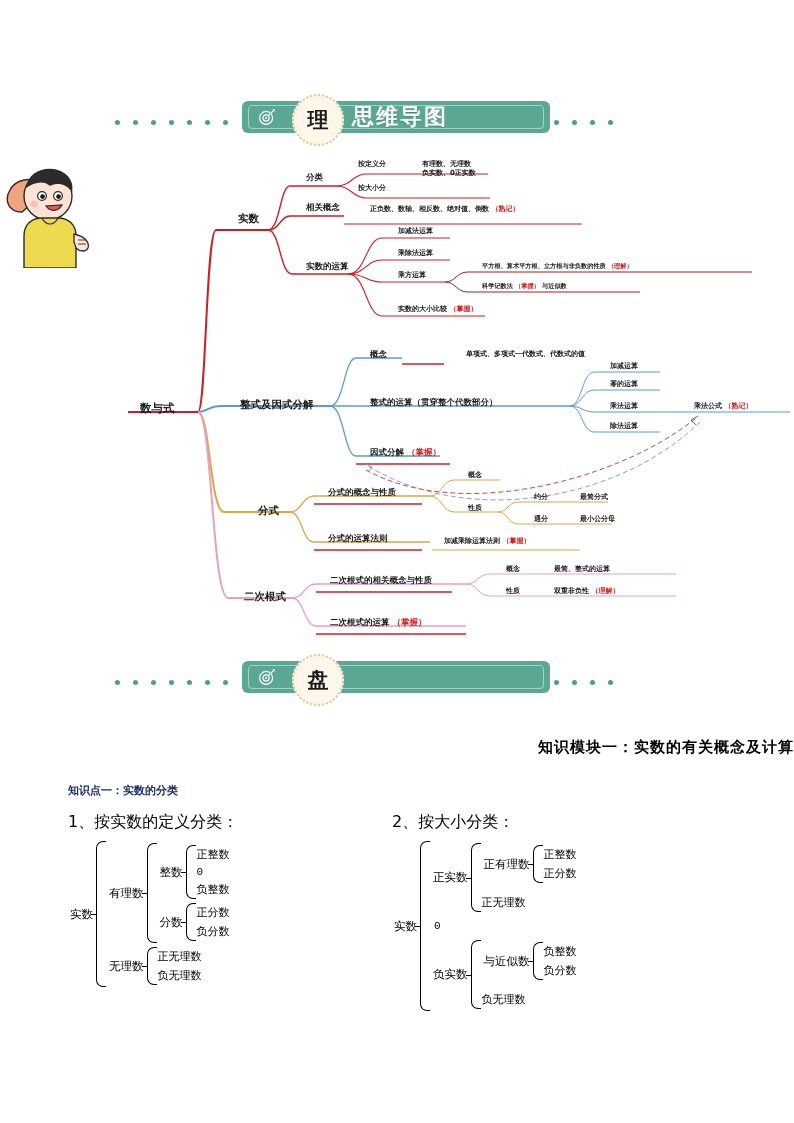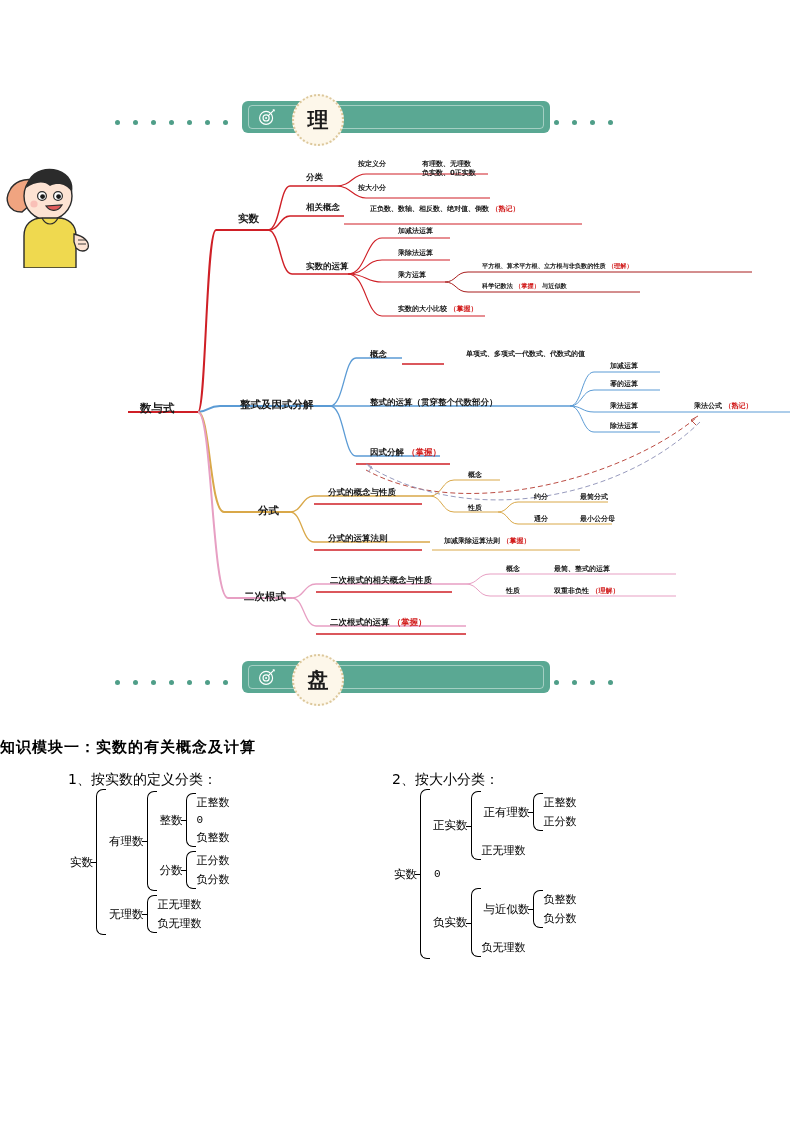--- a/index.html
+++ b/index.html
@@ -58,32 +58,32 @@
   .n-l3{font-size:7px;font-weight:bold;}
   .n-l4{font-size:6.2px;font-weight:bold;}
   .tag{color:#d21d1d;}
 
   
   .boy{position:absolute;left:96px;top:452px;width:92px;height:118px;}
 
   
   .doc{position:absolute;left:0;top:720px;width:794px;}
   .doc-title{
-    text-align:left;font-family:"DejaVu Sans",serif;font-weight:bold;
+    text-align:right;font-family:"DejaVu Sans",serif;font-weight:bold;
     font-size:15px;color:#000;letter-spacing:1px;margin-top:18px;
   }
   .kp{
     margin:26px 0 0 68px;font-family:"DejaVu Sans",sans-serif;font-weight:bold;
     font-size:11px;color:#1a2f6b;
   }
   .cols{position:relative;margin-top:14px;height:250px;}
   .col{position:absolute;top:0;}
   .col-left{left:68px;}
   .col-right{left:392px;}
-  .col-head{font-family:"DejaVu Sans",sans-serif;font-size:14px;color:#000;margin-bottom:0;}
+  .col-head{font-family:"DejaVu Sans",sans-serif;font-size:16px;color:#000;margin-bottom:8px;}
 
   
   .brace-row{display:flex;align-items:center;}
   .lbl{font-family:"DejaVu Sans",serif;font-size:11.5px;color:#000;white-space:nowrap;padding:0 2px;}
   .brc{
     width:9px;align-self:stretch;margin:0 1px;position:relative;flex:0 0 auto;
     border:1px solid #000;border-right:none;border-radius:7px 0 0 7px;
   }
   .brc:after{
     content:"";position:absolute;left:-1px;top:50%;width:5px;height:1px;background:#000;
@@ -120,20 +120,21 @@
     <svg class="target-icon" viewBox="0 0 20 20">
       <circle cx="9" cy="11" r="7.2" fill="none" stroke="#ffffff" stroke-width="1.3"></circle>
       <circle cx="9" cy="11" r="3.4" fill="none" stroke="#ffffff" stroke-width="1.3"></circle>
       <circle cx="9" cy="11" r="1.1" fill="#ffffff"></circle>
       <path d="M11 9 L18 2" stroke="#ffffff" stroke-width="1.3" fill="none"></path>
       <path d="M16 1.4 L18.6 1.6 L18.4 4.2 Z" fill="#ffffff"></path>
     </svg>
     <div class="circle">
       <span>理</span>
     </div>
+    <div class="title">思维导图</div>
   </div>
 
   <div class="map">
 
     <svg width="794" height="510">
 
       <path d="M128,262 L198,262" stroke="#cf1f26" stroke-width="2.2" fill="none"></path>
 
       <path d="M198,262 C206,262 206,80 216,80 L268,80" stroke="#cf1f26" stroke-width="2" fill="none"></path>
 
@@ -320,20 +321,21 @@
       <path d="M11 9 L18 2" stroke="#ffffff" stroke-width="1.3" fill="none"></path>
       <path d="M16 1.4 L18.6 1.6 L18.4 4.2 Z" fill="#ffffff"></path>
     </svg>
     <div class="circle">
       <span>盘</span>
     </div>
   </div>
 
   <div class="doc">
     <div class="doc-title">知识模块一：实数的有关概念及计算</div>
+    <div class="kp">知识点一：实数的分类</div>
 
     <div class="cols">
 
       <div class="col col-left">
         <div class="col-head">1、按实数的定义分类：</div>
         <div class="brace-row">
           <div class="lbl">实数</div>
           <div class="brc"></div>
           <div class="grp">
 

